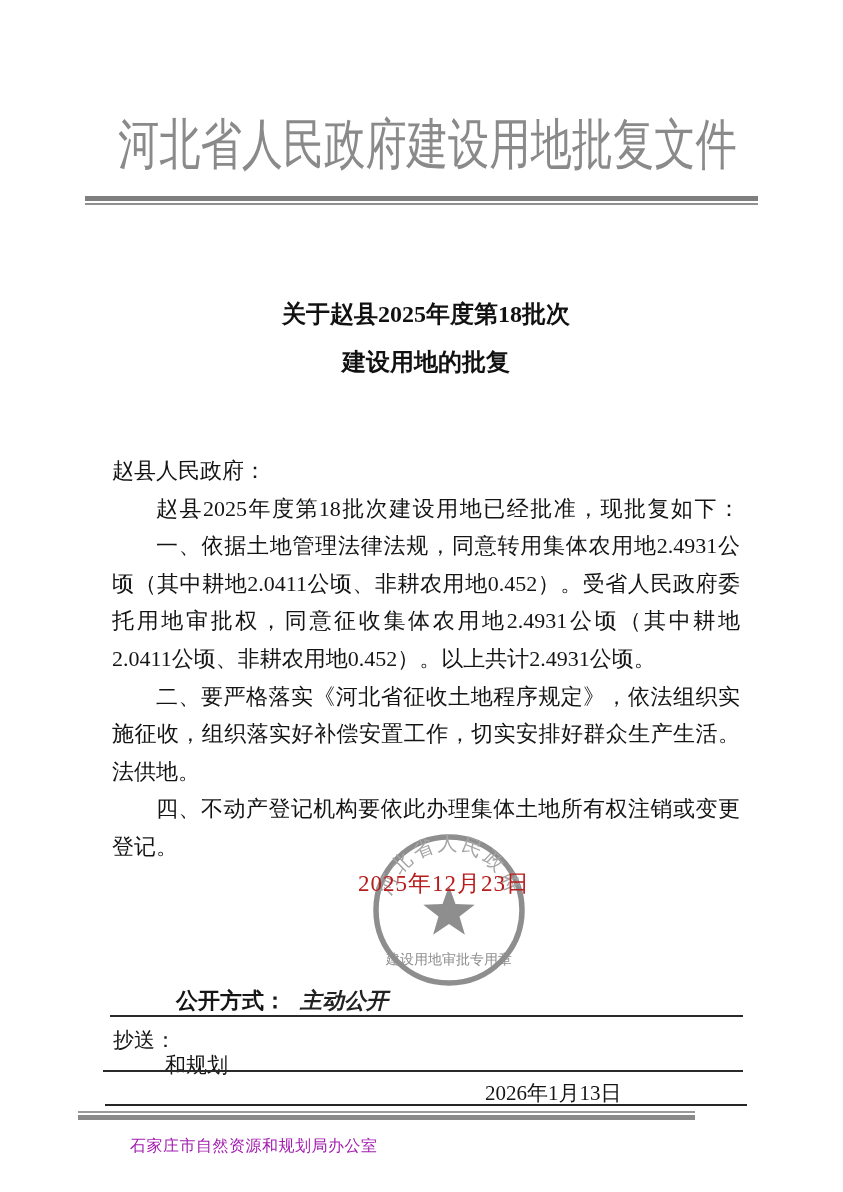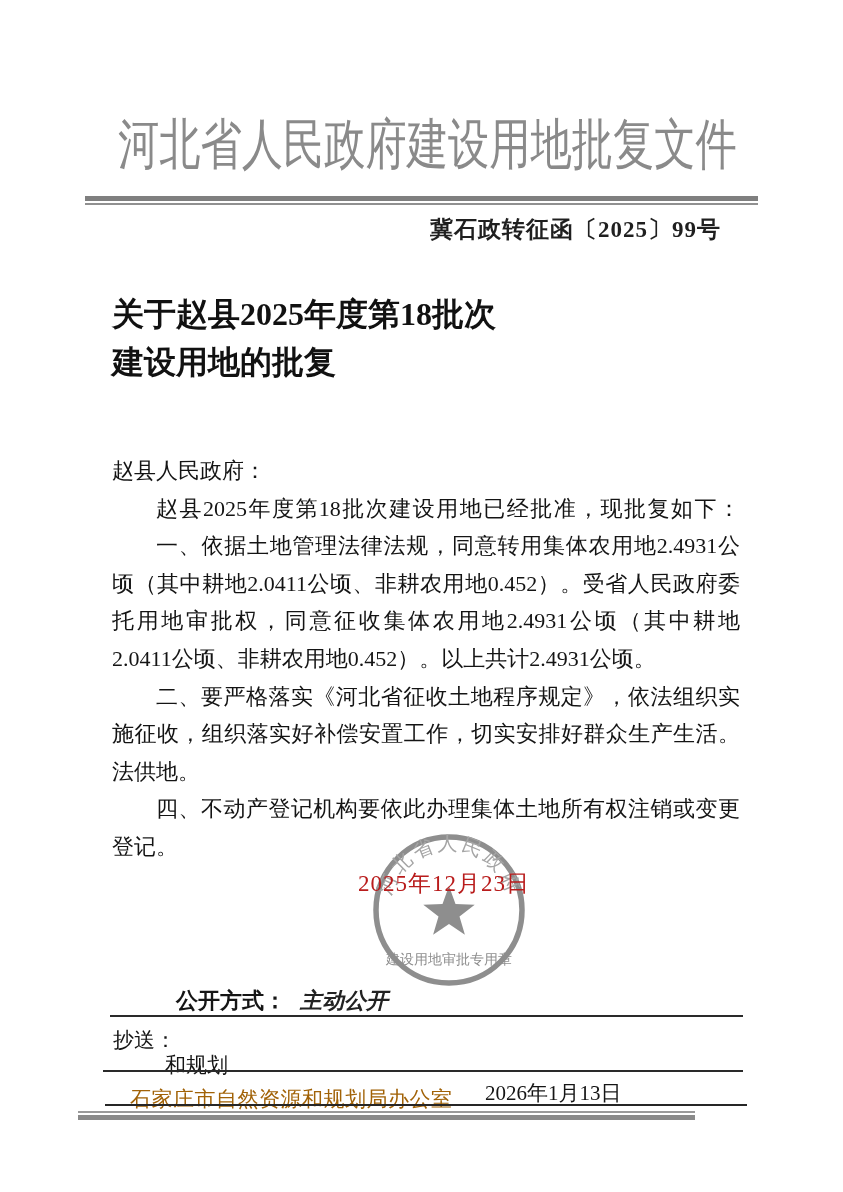--- a/index.html
+++ b/index.html
@@ -22,21 +22,21 @@
   .rule-thick{position:absolute;left:85px;width:673px;height:5px;background:#7f7f7f;}
   .rule-thin{position:absolute;left:85px;width:673px;height:2px;background:#909090;}
   .doc-number{
     position:absolute;left:430px;top:214px;
     font-size:23px;font-weight:600;letter-spacing:1px;
     color:#1f1f1f;white-space:nowrap;
   }
   
   .doc-title{
     position:absolute;left:112px;top:290px;width:628px;
-    font-size:32px;font-weight:700;
+    text-align:center;font-size:24px;font-weight:700;
     line-height:48px;color:#111;
   }
   
   .body-block{
     position:absolute;left:112px;top:420px;width:628px;
     font-size:22px;line-height:37.6px;color:#141414;margin-top:32px;
   }
   .body-line{white-space:nowrap;}
   .body-line.indent{text-indent:44px;}
   .body-line.justify{
@@ -53,35 +53,34 @@
   .seal{position:absolute;left:371px;top:832px;width:156px;height:156px;z-index:2;}
   
   .publicity-row{position:absolute;left:164px;top:986px;font-size:22px;white-space:nowrap;margin-left:12px;}
   .publicity-label{font-weight:700;color:#151515;}
   .publicity-value{font-style:italic;font-weight:600;margin-left:14px;color:#222;}
   .foot-rule1{position:absolute;left:110px;top:1015px;width:633px;height:2px;background:#2a2a2a;}
   .cc-label{position:absolute;left:113px;top:1026px;font-size:21px;color:#151515;white-space:nowrap;}
   .cc-line1{position:absolute;left:182px;top:1026px;font-size:21px;color:#151515;white-space:nowrap;letter-spacing:0.5px;}
   .cc-line2{position:absolute;left:165px;top:1051px;font-size:21px;color:#151515;white-space:nowrap;}
   .foot-rule2{position:absolute;left:103px;top:1070px;width:640px;height:2px;background:#2a2a2a;}
-  .issuer{position:absolute;left:130px;top:1085px;font-size:21px;color:#a16207;white-space:nowrap;letter-spacing:0.5px;}
+  .issuer{position:absolute;left:130px;top:1136px;font-size:16px;color:#a21caf;white-space:nowrap;letter-spacing:0.5px;}
   .print-date{position:absolute;left:485px;top:1079px;font-size:21px;color:#151515;white-space:nowrap;}
   .foot-rule3{position:absolute;left:105px;top:1104px;width:642px;height:2px;background:#262626;}
   .bottom-thin{position:absolute;left:78px;top:1111px;width:617px;height:2px;background:#9a9a9a;}
   .bottom-thick{position:absolute;left:78px;top:1115px;width:617px;height:5px;background:#8a8a8a;}
 </style>
 </head>
 <body>
 
 <div class="page">
 
   <div class="masthead">河北省人民政府建设用地批复文件</div>
   <div class="rule-thick" style="top:196px"></div>
   <div class="rule-thin" style="top:203px"></div>
-  <div class="doc-number">冀石政转征函〔2025〕99号</div>
 
   <div class="doc-title">
     <div>关于赵县2025年度第18批次</div>
     <div>建设用地的批复</div>
   </div>
 
   <div class="body-block">
       <div class="body-line">赵县人民政府：</div>
       <div class="body-line indent justify">赵县2025年度第18批次建设用地已经批准，现批复如下：</div>
       <div class="body-line indent justify">一、依据土地管理法律法规，同意转用集体农用地2.4931公</div>

